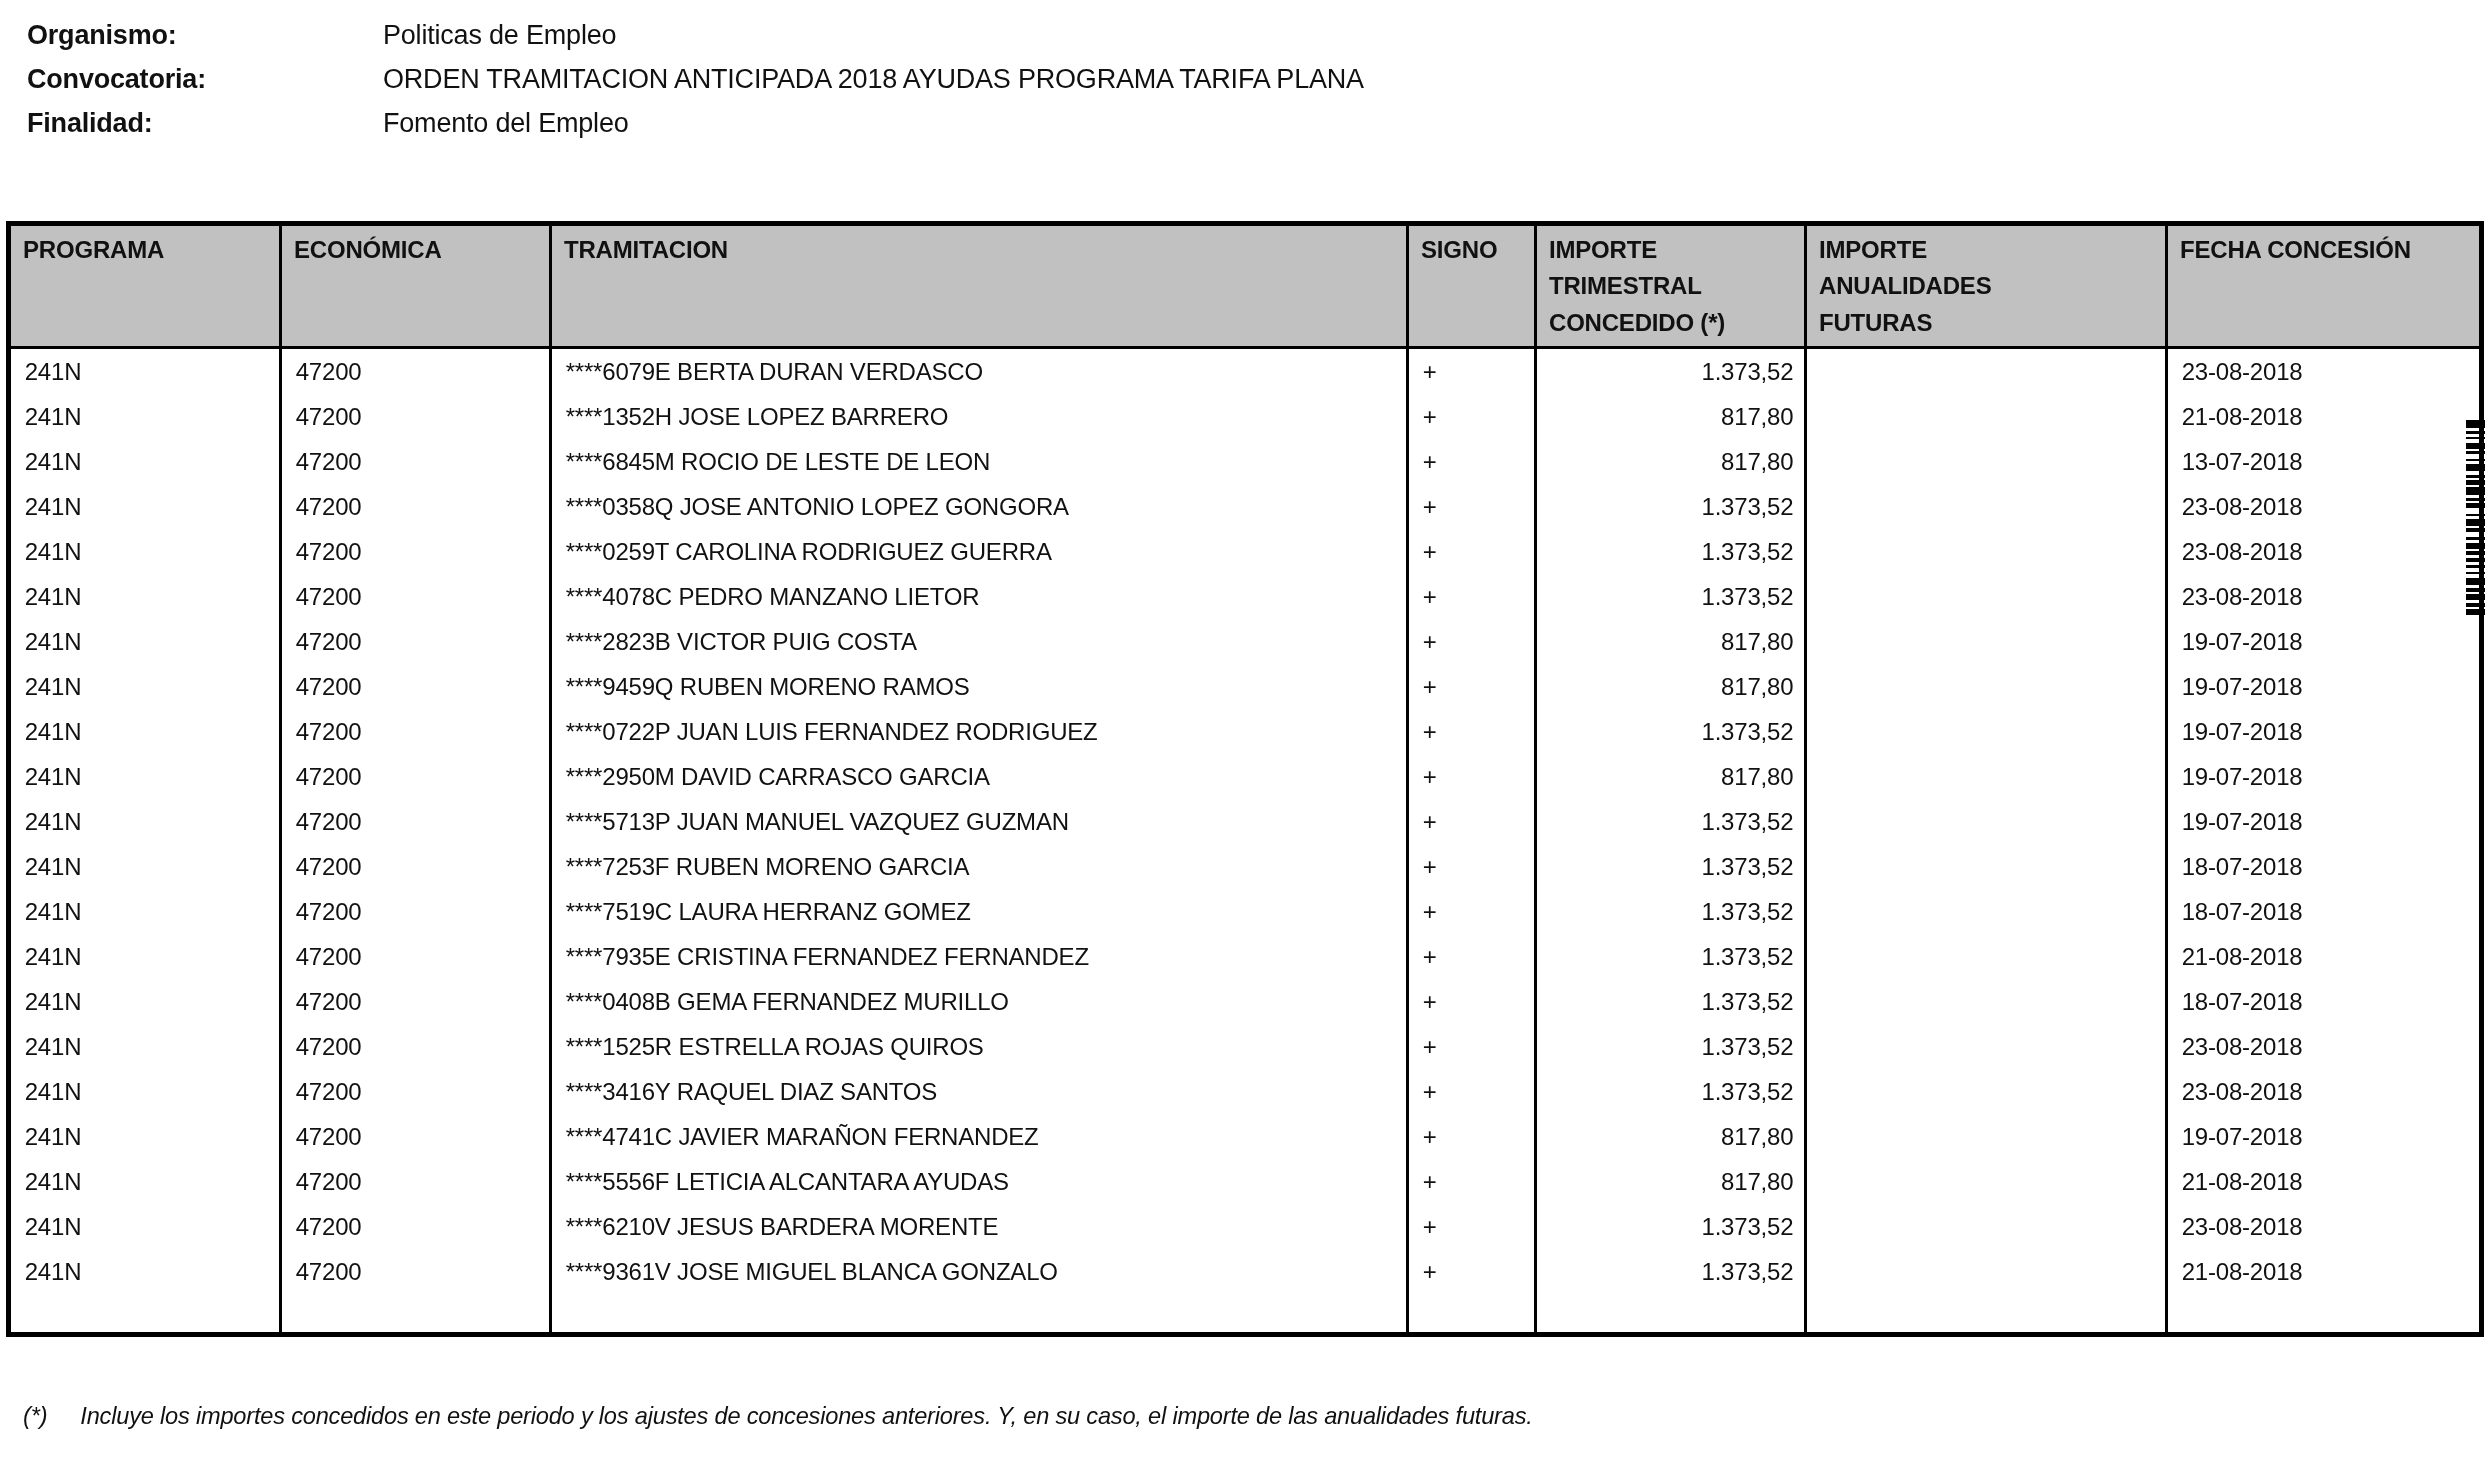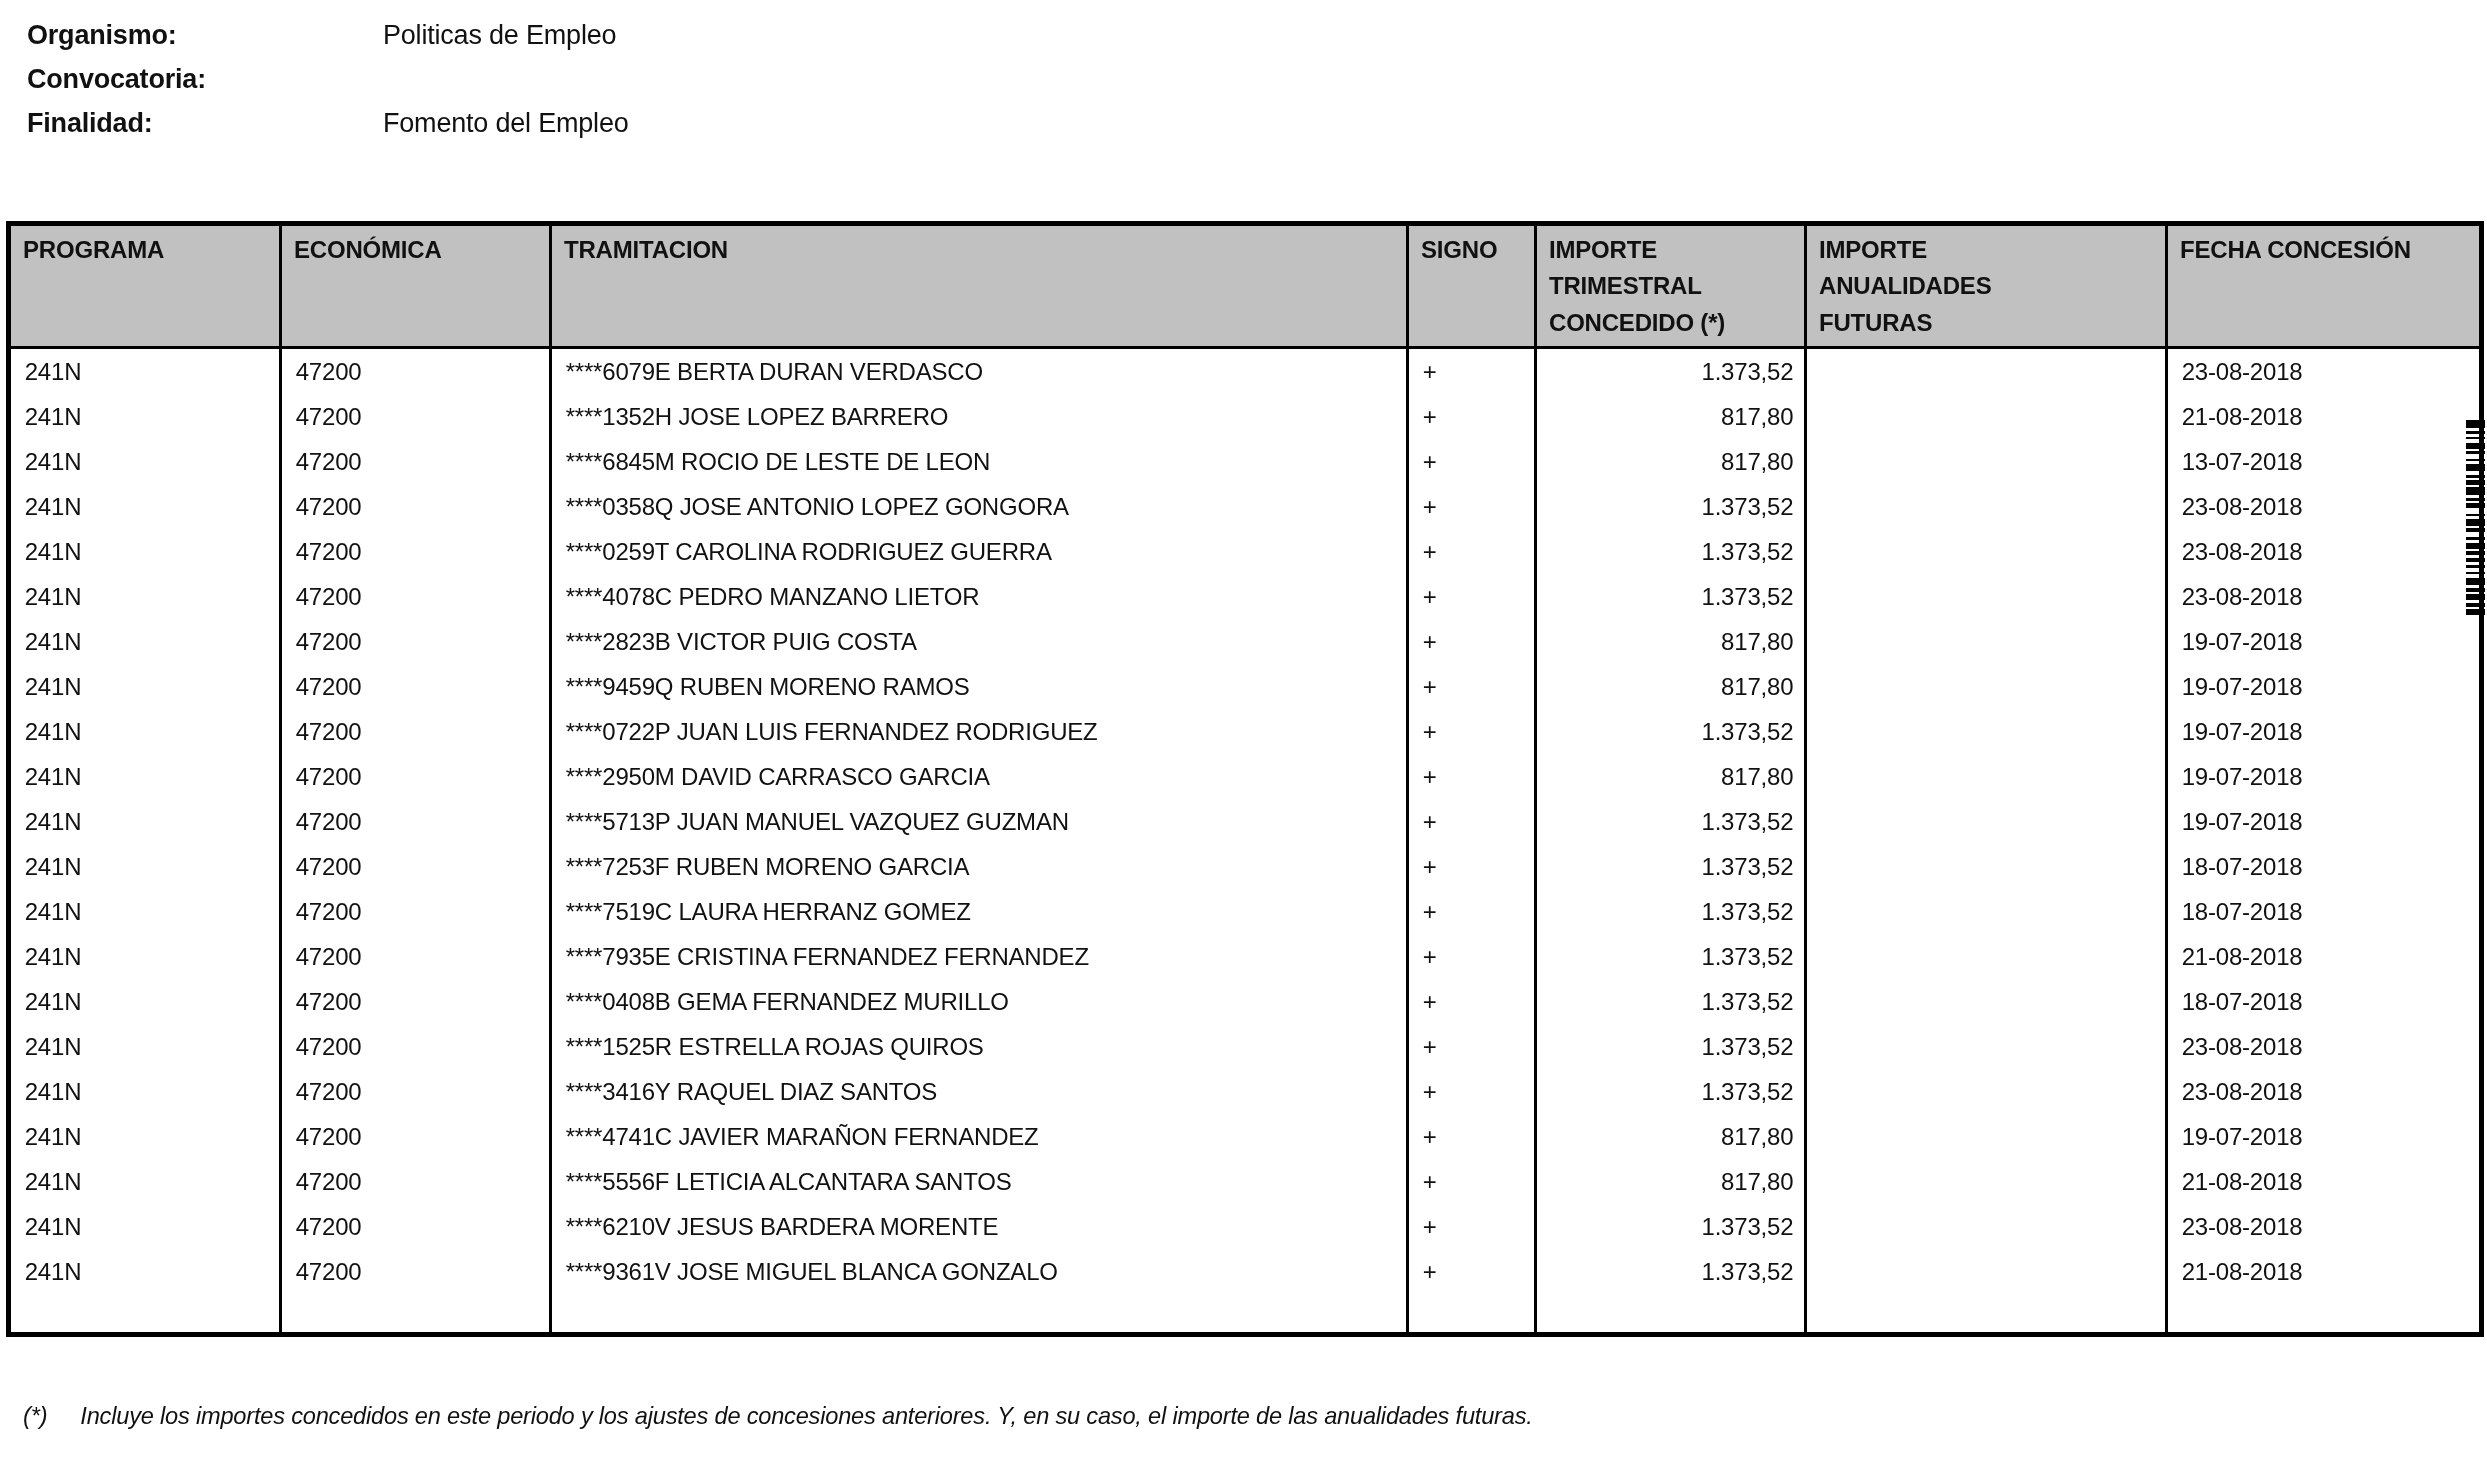--- a/index.html
+++ b/index.html
@@ -89,20 +89,21 @@
 
 <div class="page">
 
   <div class="info-block">
     <div class="info-row">
       <span class="info-label">Organismo:</span>
       <span class="info-value">Politicas de Empleo</span>
     </div>
     <div class="info-row">
       <span class="info-label">Convocatoria:</span>
+      <span class="info-value">ORDEN TRAMITACION ANTICIPADA 2018 AYUDAS PROGRAMA TARIFA PLANA</span>
     </div>
     <div class="info-row">
       <span class="info-label">Finalidad:</span>
       <span class="info-value">Fomento del Empleo</span>
     </div>
   </div>
 
   <table class="grants">
     <colgroup>
       <col style="width:272px">
@@ -287,21 +288,21 @@
           <td class="c1">47200</td>
           <td class="c2">****4741C JAVIER MARAÑON FERNANDEZ</td>
           <td class="c3">+</td>
           <td class="c4">817,80</td>
           <td class="c5"></td>
           <td class="c6">19-07-2018</td>
         </tr>
         <tr>
           <td class="c0">241N</td>
           <td class="c1">47200</td>
-          <td class="c2">****5556F LETICIA ALCANTARA SANTOS</td>
+          <td class="c2">****5556F LETICIA ALCANTARA AYUDAS</td>
           <td class="c3">+</td>
           <td class="c4">817,80</td>
           <td class="c5"></td>
           <td class="c6">21-08-2018</td>
         </tr>
         <tr>
           <td class="c0">241N</td>
           <td class="c1">47200</td>
           <td class="c2">****6210V JESUS BARDERA MORENTE</td>
           <td class="c3">+</td>

